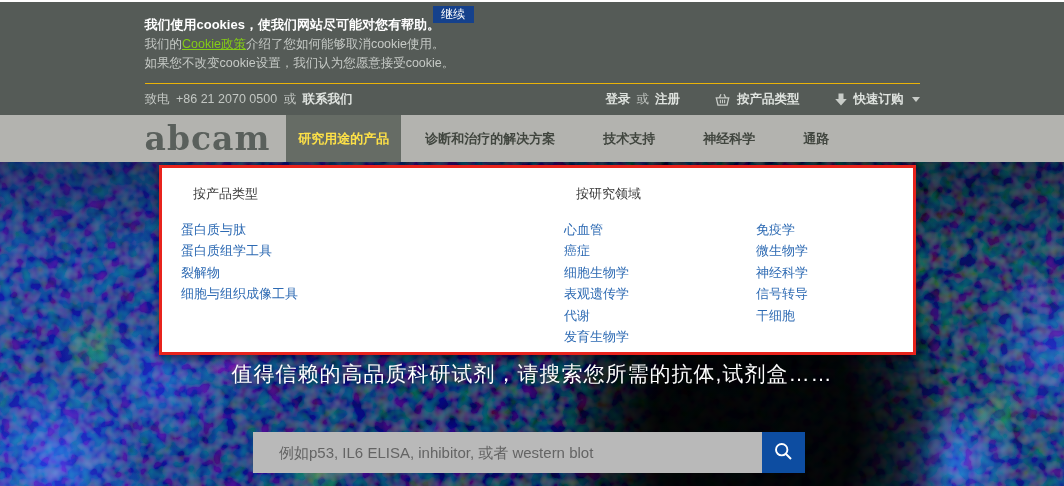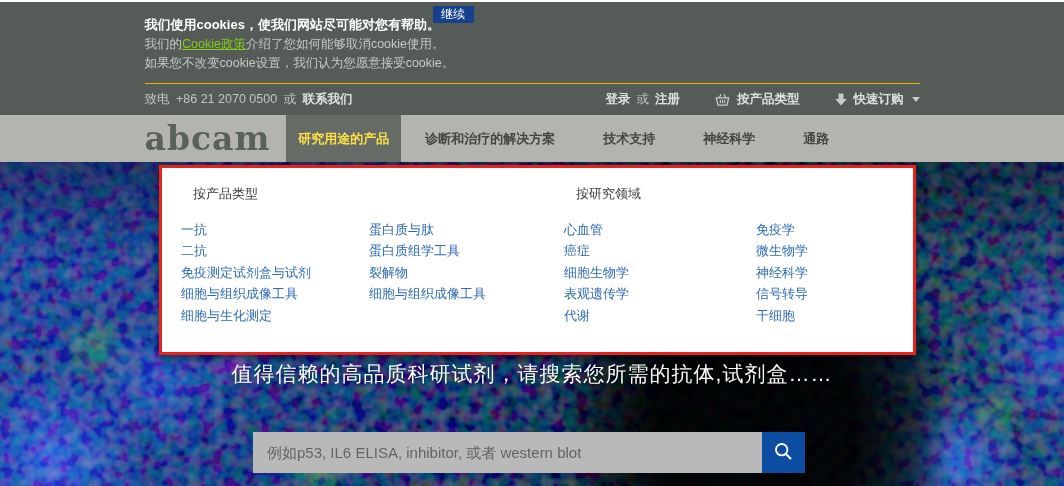--- a/index.html
+++ b/index.html
@@ -75,21 +75,21 @@
   .mm-col li{line-height:20.4px;}
   .mm-col a{color:var(--link_blue);font-size:13px;text-decoration:none;cursor:pointer;}
 
   
   .hero-title{position:absolute;top:198px;left:0;width:100%;text-align:center;
     color:#fff;font-size:21px;letter-spacing:1px;z-index:4;
     text-shadow:0 1px 4px rgba(0,0,0,.6);font-weight:normal;}
   .search-bar{position:absolute;left:253px;top:270px;width:552px;height:41px;
     display:flex;z-index:4;}
   .search-input{flex:1;background:#b9b9b9;border:none;outline:none;
-    font-size:15px;color:#444;padding:0 14px;font-family:inherit;}
+    font-size:15px;color:#444;padding:0 26px;font-family:inherit;}
   .search-input::placeholder{color:#646464;opacity:1;}
   .search-btn{width:43px;background:var(--search_blue);border:none;cursor:pointer;
     display:flex;align-items:center;justify-content:center;}
 </style>
 </head>
 <body>
 
 <div class="top-banner">
   <div class="container">
     <div class="cookie-area">
@@ -159,43 +159,37 @@
     </filter>
     <rect width="1064" height="324" filter="url(#speck)"></rect>
   </svg>
   <div class="hero-dark"></div>
 
   <div class="mega-menu">
     <div class="mm-section mm-sec-products">
       <h3>按产品类型</h3>
       <div class="mm-cols">
         <ul class="mm-col">
-          <li><a>一抗</a></li>
-          <li><a>二抗</a></li>
-          <li><a>免疫测定试剂盒与试剂</a></li>
-          <li><a>细胞与组织成像工具</a></li>
-          <li><a>细胞与生化测定</a></li>
-        </ul>
-        <ul class="mm-col">
           <li><a>蛋白质与肽</a></li>
           <li><a>蛋白质组学工具</a></li>
           <li><a>裂解物</a></li>
           <li><a>细胞与组织成像工具</a></li>
         </ul>
       </div>
     </div>
     <div class="mm-section mm-sec-research">
       <h3>按研究领域</h3>
       <div class="mm-cols">
         <ul class="mm-col">
           <li><a>心血管</a></li>
           <li><a>癌症</a></li>
           <li><a>细胞生物学</a></li>
           <li><a>表观遗传学</a></li>
           <li><a>代谢</a></li>
+          <li><a>发育生物学</a></li>
         </ul>
         <ul class="mm-col">
           <li><a>免疫学</a></li>
           <li><a>微生物学</a></li>
           <li><a>神经科学</a></li>
           <li><a>信号转导</a></li>
           <li><a>干细胞</a></li>
         </ul>
       </div>
     </div>

